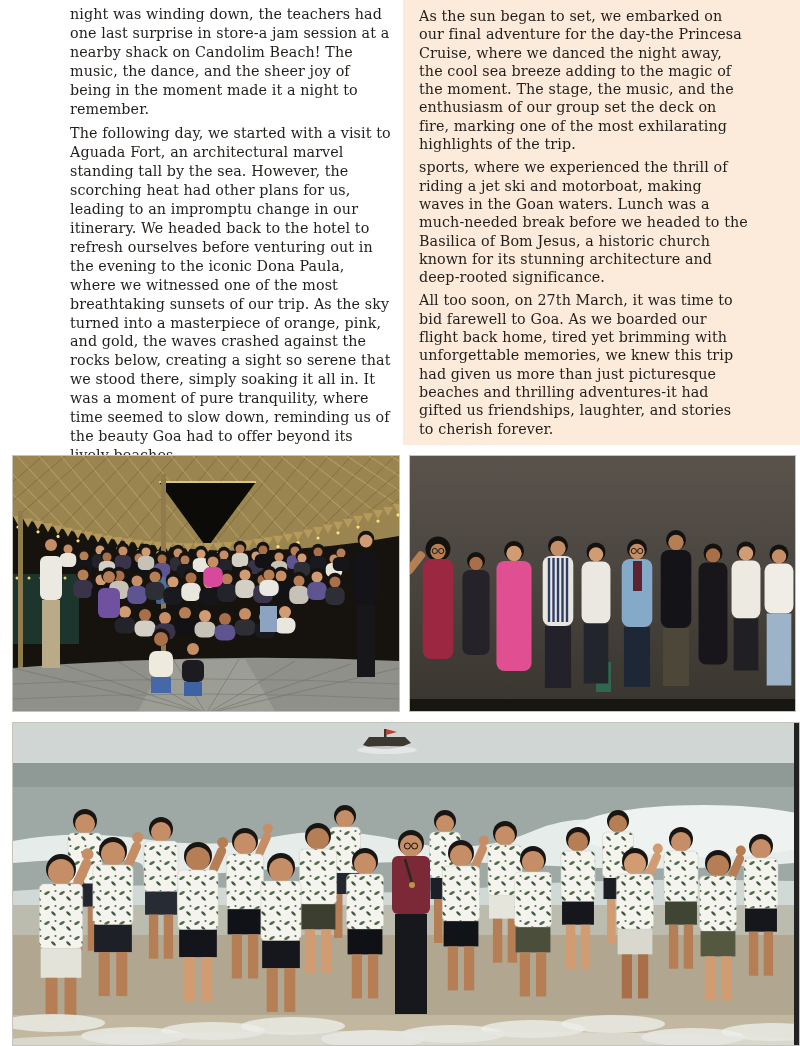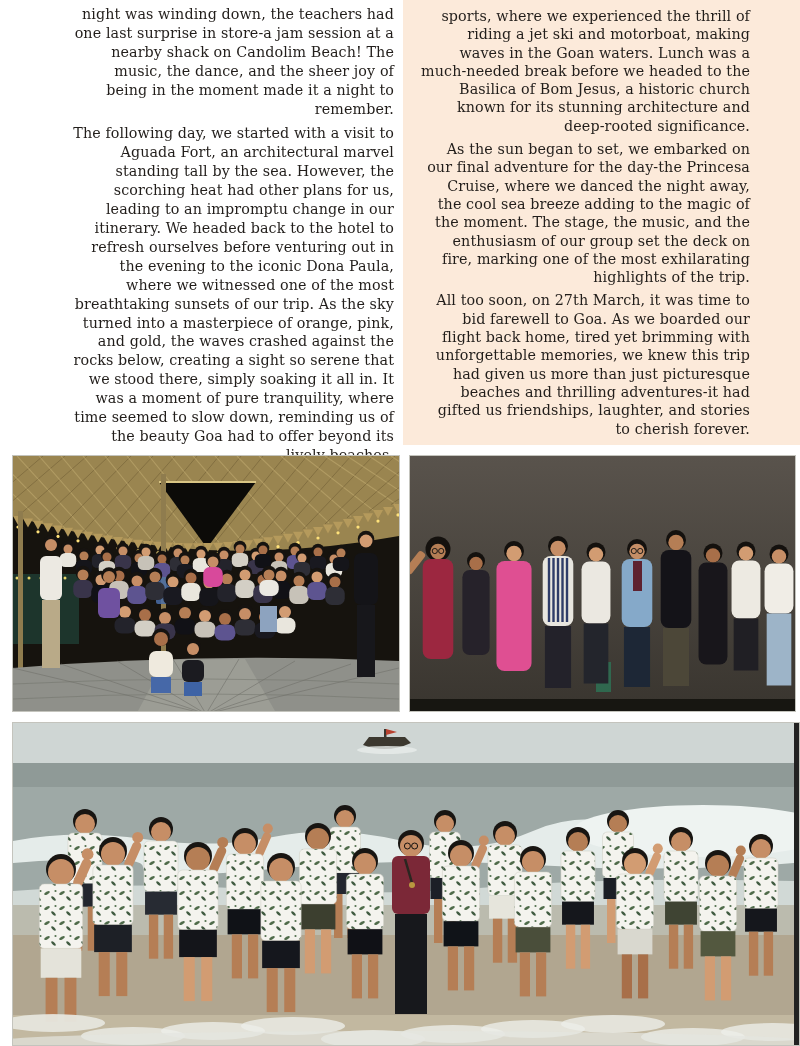--- a/index.html
+++ b/index.html
@@ -1,20 +1,20 @@
 <!DOCTYPE html>
 <html><head>
 <meta charset="utf-8">
 <style>
   html,body{margin:0;padding:0;}
   body{
     width:800px;height:1046px;overflow:hidden;background:#ffffff;
     font-family:"DejaVu Serif","Liberation Serif",serif;color:#221e1b;
   }
-  .page{width:800px;height:1046px;position:relative;text-align:right;}
+  .page{width:800px;height:1046px;position:relative;}
   .columns{display:flex;height:445px;}
   .col-left{
     width:403px;box-sizing:border-box;padding:5px 9px 0 70px;
   }
   .col-right{
     width:397px;height:445px;box-sizing:border-box;
     padding:7px 50px 0 16px;background:#fceada;overflow:hidden;
   }
   .col-left p, .col-right p{
     margin:0 0 6px 0;font-size:14.3px;line-height:18.9px;
@@ -31,22 +31,22 @@
 
 <div class="page">
 
   <div class="columns">
     <div class="col-left">
       <p>night was winding down, the teachers had one last surprise in store-a jam session at a nearby shack on Candolim Beach! The music, the dance, and the sheer joy of being in the moment made it a night to remember.</p>
       <p>The following day, we started with a visit to Aguada Fort, an architectural marvel standing tall by the sea. However, the scorching heat had other plans for us, leading to an impromptu change in our itinerary. We headed back to the hotel to refresh ourselves before venturing out in the evening to the iconic Dona Paula, where we witnessed one of the most breathtaking sunsets of our trip. As the sky turned into a masterpiece of orange, pink, and gold, the waves crashed against the rocks below, creating a sight so serene that we stood there, simply soaking it all in. It was a moment of pure tranquility, where time seemed to slow down, reminding us of the beauty Goa had to offer beyond its lively beaches.</p>
       <p>Determined to make the most of every moment, the next day began with an early morning sunrise viewing, a sight so mesmerizing that even the sleepiest among us were left in awe. After breakfast, we geared up for an adrenaline-filled session of water</p>
     </div>
     <div class="col-right">
+      <p>As the sun began to set, we embarked on our final adventure for the day-the Princesa Cruise, where we danced the night away, the cool sea breeze adding to the magic of the moment. The stage, the music, and the enthusiasm of our group set the deck on fire, marking one of the most exhilarating highlights of the trip.</p>
       <p>sports, where we experienced the thrill of riding a jet ski and motorboat, making waves in the Goan waters. Lunch was a much-needed break before we headed to the Basilica of Bom Jesus, a historic church known for its stunning architecture and deep-rooted significance.</p>
-      <p>As the sun began to set, we embarked on our final adventure for the day-the Princesa Cruise, where we danced the night away, the cool sea breeze adding to the magic of the moment. The stage, the music, and the enthusiasm of our group set the deck on fire, marking one of the most exhilarating highlights of the trip.</p>
       <p>All too soon, on 27th March, it was time to bid farewell to Goa. As we boarded our flight back home, tired yet brimming with unforgettable memories, we knew this trip had given us more than just picturesque beaches and thrilling adventures-it had gifted us friendships, laughter, and stories to cherish forever.</p>
       <p>A heartfelt thanks to our teachers for guiding us throughout this incredible journey and to Rev. Bro. Joseph M. Joseph, whose support made this experience possible.</p>
 
     </div>
   </div>
 
   <div class="photo-row">
     <figure aria-label="Large group of students and teachers posing at night under a thatched bamboo beach shack with a stone tile floor">
       <svg id="ph1" width="386" height="255" viewBox="0 0 386 255">
           <rect x="0" y="0" width="386" height="255" fill="#16130e"></rect>

